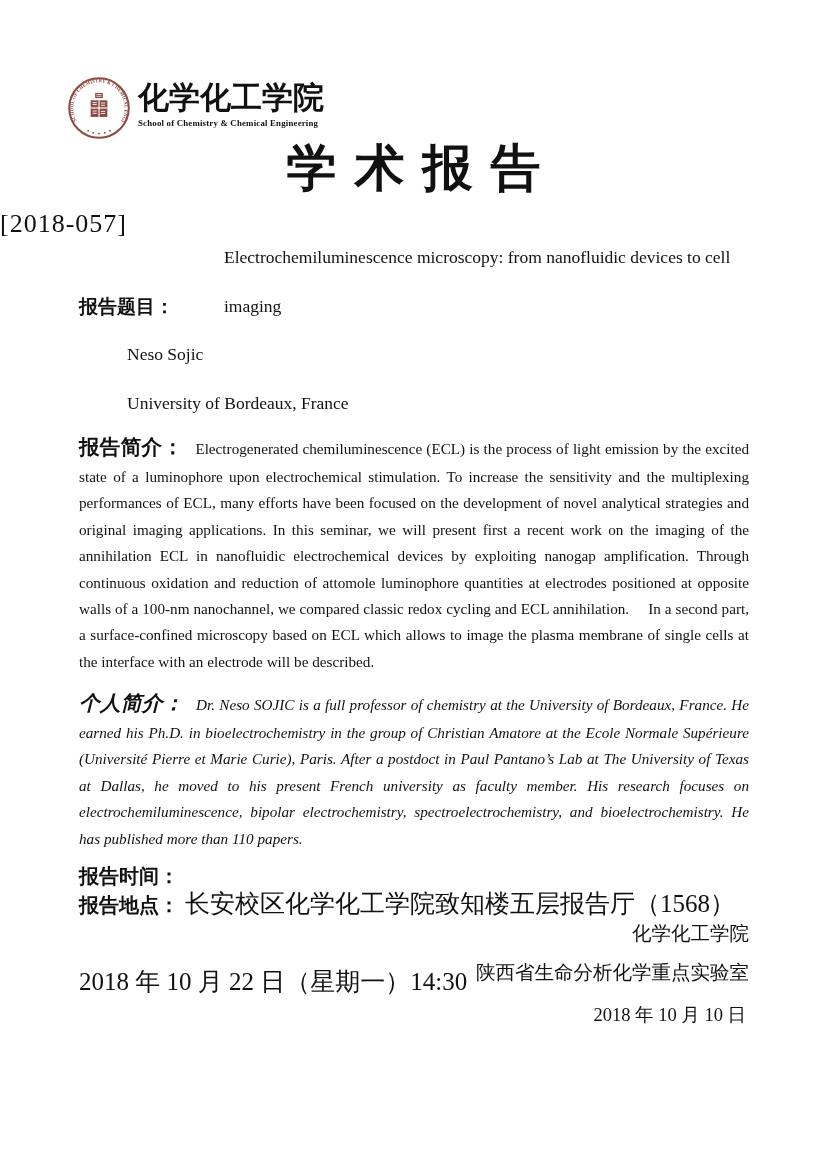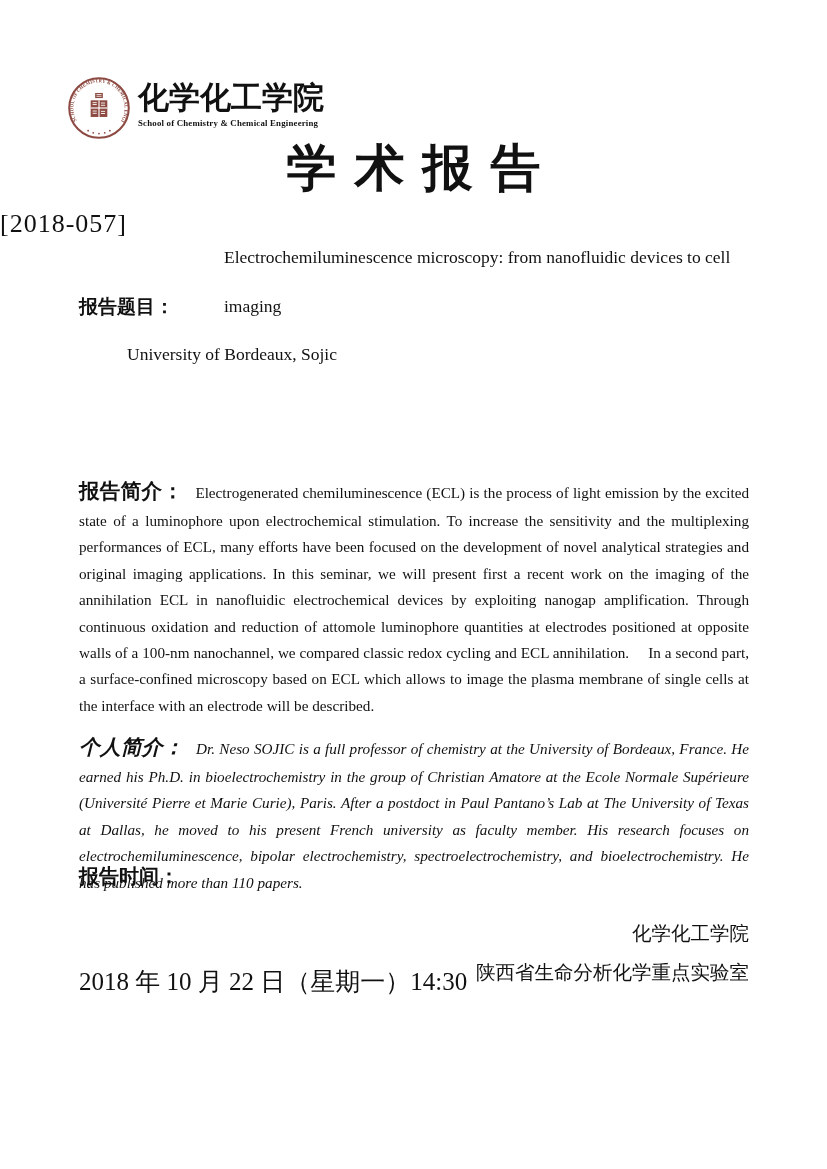--- a/index.html
+++ b/index.html
@@ -45,21 +45,21 @@
     flex: 0 0 97px; font-size: 19px; font-weight: bold;
     line-height: 48px; white-space: nowrap;
   }
   .field-value { flex: 1 1 auto; font-size: 17.5px; line-height: 49px; margin-left: 48px; }
   .row-topic   { top: 233px; }
   .row-speaker { top: 330px; }
 
   
   .para {
     position: absolute; left: 79px; width: 670px;
-    text-align: justify; font-size: 15.2px; line-height: 26.4px; margin-top: 44px;
+    text-align: justify; font-size: 15.2px; line-height: 26.4px;
   }
   .para-heading { font-size: 20.5px; font-weight: bold; line-height: 34px; margin-right: 12px; }
   .para-abstract { top: 430px; }
   .para-bio      { top: 686px; font-style: italic; }
 
   
   .meta-row { position: absolute; left: 79px; width: 672px; display: flex; align-items: baseline; }
   .meta-label { flex: 0 0 106px; font-size: 20px; font-weight: bold; line-height: 28px; white-space: nowrap; }
   .meta-value { font-size: 25px; line-height: 28px; white-space: nowrap; }
   .row-time { top: 862px; flex-direction: column; }
@@ -120,36 +120,42 @@
   <div class="title">学术报告</div>
   <div class="docnum">[2018-057]</div>
 
   <div class="field-row row-topic">
     <div class="field-label">报告题目：</div>
     <div class="field-value">Electrochemiluminescence microscopy: from nanofluidic devices to cell imaging</div>
   </div>
 
   <div class="field-row row-speaker">
     <div class="field-value">
-      <div>University of Bordeaux, Sojic</div>
+      <div>Neso Sojic</div>
+      <div>University of Bordeaux, France</div>
     </div>
   </div>
 
   <div class="para para-abstract">
     <span class="para-heading">报告简介：</span><span>Electrogenerated chemiluminescence (ECL) is the process of light emission by the excited state of a luminophore upon electrochemical stimulation. To increase the sensitivity and the multiplexing performances of ECL, many efforts have been focused on the development of novel analytical strategies and original imaging applications. In this seminar, we will present first a recent work on the imaging of the annihilation ECL in nanofluidic electrochemical devices by exploiting nanogap amplification. Through continuous oxidation and reduction of attomole luminophore quantities at electrodes positioned at opposite walls of a 100-nm nanochannel, we compared classic redox cycling and ECL annihilation.  In a second part, a surface-confined microscopy based on ECL which allows to image the plasma membrane of single cells at the interface with an electrode will be described.</span>
   </div>
 
   <div class="para para-bio">
     <span class="para-heading">个人简介：</span><span>Dr. Neso SOJIC is a full professor of chemistry at the University of Bordeaux, France. He earned his Ph.D. in bioelectrochemistry in the group of Christian Amatore at the Ecole Normale Supérieure (Université Pierre et Marie Curie), Paris. After a postdoct in Paul Pantano’s Lab at The University of Texas at Dallas, he moved to his present French university as faculty member. His research focuses on electrochemiluminescence, bipolar electrochemistry, spectroelectrochemistry, and bioelectrochemistry. He has published more than 110 papers.</span>
   </div>
 
   <div class="meta-row row-time">
     <div class="meta-label">报告时间：</div>
     <div class="meta-value">2018 年 10 月 22 日（星期一）14:30</div>
   </div>
 
+  <div class="meta-row row-loc">
+    <div class="meta-label">报告地点：</div>
+    <div class="meta-value">长安校区化学化工学院致知楼五层报告厅（1568）</div>
+  </div>
 
   <div class="footer">
     <div class="footer-line">化学化工学院</div>
     <div class="footer-line">陕西省生命分析化学重点实验室</div>
+    <div class="footer-line footer-date">2018 年 10 月 10 日</div>
   </div>
 
 </div>
 
 </body></html>

